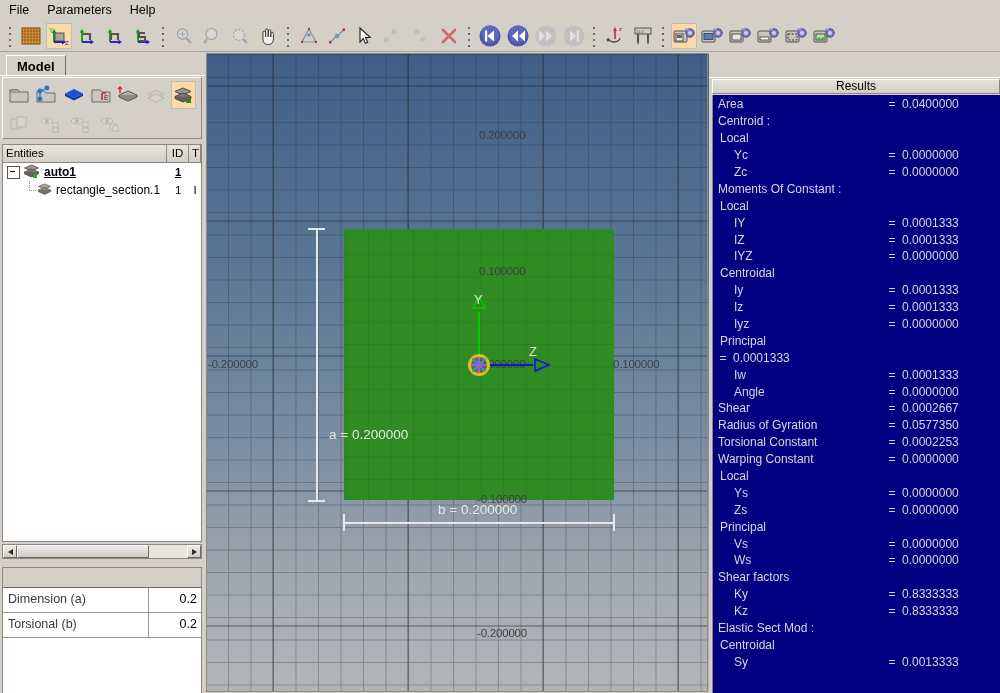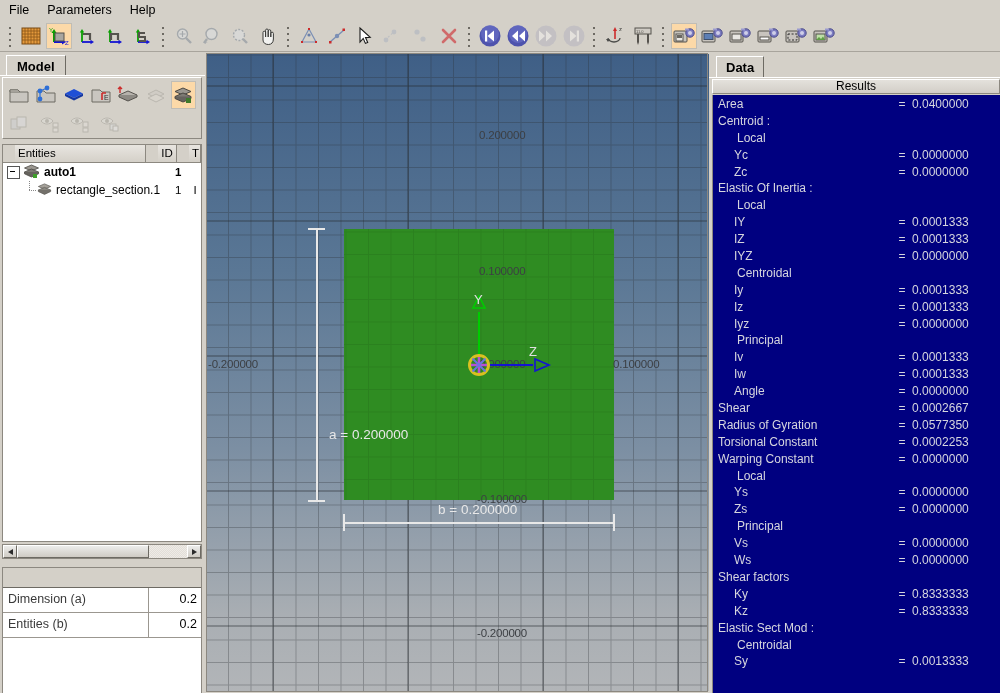--- a/index.html
+++ b/index.html
@@ -42,32 +42,32 @@
   .mrow{display:flex;align-items:center;height:29px;}
   .mbtn{width:28px;height:28px;display:flex;align-items:center;justify-content:center;margin-right:2px;
     border:1px solid transparent;box-sizing:border-box;}
   .mbtn.sel{background:#fcd9a8;border:1px solid #c0bdb5;}
   .mbtn.dis{opacity:.35;}
 
   .entwrap{position:absolute;left:2px;top:92px;width:200px;height:398px;
     border:1px solid #8c8880;background:#fff;box-sizing:border-box;}
   .enthdr{display:flex;height:17px;background:#d4d0c8;border-bottom:1px solid #8c8880;font-size:11.5px;}
   .enthdr > div{border-right:1px solid #8c8880;padding:1px 3px;box-sizing:border-box;line-height:15px;
-    background:linear-gradient(#e8e5e0,#d4d0c8);margin-left:12px;}
+    background:linear-gradient(#e8e5e0,#d4d0c8);}
   .eh-name{width:165px;}
   .eh-id{width:22px;text-align:center;}
   .eh-t{width:12px;}
   .treerow{display:flex;align-items:center;height:18px;font-size:12px;}
   .tr-name{width:165px;display:flex;align-items:center;overflow:hidden;white-space:nowrap;}
   .tr-id{width:22px;text-align:center;font-size:11.5px;}
   .tr-t{width:12px;text-align:center;font-size:11.5px;}
   .expander{width:11px;height:11px;border:1px solid #555;background:#fff;margin:0 3px 0 4px;
     position:relative;flex:0 0 auto;}
   .expander:before{content:"";position:absolute;left:2px;top:4px;width:5px;height:1px;background:#000;}
-  .bold{font-weight:bold;}
+  .bold{font-weight:bold;text-decoration:underline;}
   .dotline{width:14px;height:18px;position:relative;flex:0 0 auto;}
   .dotline:before{content:"";position:absolute;left:6px;top:0;width:1px;height:9px;
     background:repeating-linear-gradient(#888 0 1px,transparent 1px 2px);}
   .dotline:after{content:"";position:absolute;left:6px;top:9px;width:8px;height:1px;
     background:repeating-linear-gradient(to right,#888 0 1px,transparent 1px 2px);}
 
   .hscroll{position:absolute;height:15px;background:#d4d0c8;border:1px solid #8c8880;box-sizing:border-box;display:flex;}
   .sbtn{width:14px;height:13px;background:linear-gradient(#ececea,#cfcbc4);border:1px solid #fff;
     border-right-color:#6d6a63;border-bottom-color:#6d6a63;box-sizing:border-box;
     display:flex;align-items:center;justify-content:center;flex:0 0 auto;}
@@ -122,26 +122,26 @@
   .rtabstrip{position:relative;height:26px;}
   .rtab{position:absolute;left:7px;top:4px;height:22px;padding:0 9px;background:#d4d0c8;
     border:1px solid #fff;border-right-color:#6d6a63;border-bottom:none;
     font-weight:bold;font-size:13px;line-height:22px;box-sizing:border-box;}
   .rtabline{position:absolute;left:0;top:25px;width:291px;height:1px;background:#fff;}
   .reshdr{position:absolute;left:3px;top:27px;width:288px;height:15px;
     background:linear-gradient(#e4e1dc,#d2cec7);border:1px solid #fff;border-right-color:#8c8880;
     border-bottom-color:#8c8880;box-sizing:border-box;text-align:center;font-size:12px;line-height:13px;}
   .reslist{position:absolute;left:3px;top:43px;width:288px;height:650px;background:#000080;
     border-left:1px solid #8c8880;box-sizing:border-box;overflow:hidden;padding-top:1px;}
-  .resrow{height:16.9px;display:flex;color:#d6d6de;font-size:12px;line-height:16px;}
+  .resrow{height:16.9px;display:flex;align-items:center;color:#d6d6de;font-size:12px;line-height:16px;}
   .rlabel{flex:1;white-space:nowrap;overflow:hidden;}
   .req{width:20px;text-align:center;}
-  .rval{width:84px;text-align:left;padding-right:4px;}
+  .rval{width:84px;text-align:left;padding-right:14px;}
   .ind0{padding-left:5px;}
-  .ind1{padding-left:24px;}
+  .ind1{padding-left:7px;}
   .ind2{padding-left:21px;}
 </style>
 </head>
 <body>
 
 <div class="app">
 
   <div class="menubar">
     <div class="menuitem">File</div>
     <div class="menuitem">Parameters</div>
@@ -532,21 +532,21 @@
     <div class="paramwrap">
       <div class="phdr">
         <div class="ph-a">Parameter Definition</div>
         <div class="ph-b"></div>
       </div>
       <div class="prow">
         <div class="pcell-l">Dimension (a)</div>
         <div class="pcell-r">0.2</div>
       </div>
       <div class="prow">
-        <div class="pcell-l">Entities (b)</div>
+        <div class="pcell-l">Torsional (b)</div>
         <div class="pcell-r">0.2</div>
       </div>
     </div>
 
   </div>
 
   <div class="viewport">
     <div class="gridminor"></div>
     <div class="gridmajor"></div>
 
@@ -586,23 +586,20 @@
     <div class="dimlabel" style="left:122px;top:373px;">a = 0.200000</div>
 
     <div class="dimline" style="left:136px;top:468px;width:272px;height:1.6px;"></div>
     <div class="dimline" style="left:136px;top:460px;width:1.6px;height:17px;"></div>
     <div class="dimline" style="left:406px;top:460px;width:1.6px;height:17px;"></div>
     <div class="dimlabel" style="left:231px;top:448px;">b = 0.200000</div>
   </div>
   <div class="vpborder"></div>
 
   <div class="rightpanel">
-    <div class="rtabstrip">
-      <div class="rtab">Data</div>
-    </div>
     <div class="rtabline"></div>
 
     <div class="reshdr">Results</div>
 
     <div class="reslist" id="results-list">
         <div class="resrow">
           <div class="rlabel ind0">Area</div>
           <div class="req">=</div>
           <div class="rval">0.0400000</div>
         </div>
@@ -620,21 +617,21 @@
           <div class="rlabel ind2">Yc</div>
           <div class="req">=</div>
           <div class="rval">0.0000000</div>
         </div>
         <div class="resrow">
           <div class="rlabel ind2">Zc</div>
           <div class="req">=</div>
           <div class="rval">0.0000000</div>
         </div>
         <div class="resrow">
-          <div class="rlabel ind0">Elastic Of Inertia :</div>
+          <div class="rlabel ind0">Moments Of Constant :</div>
           <div class="req"></div>
           <div class="rval"></div>
         </div>
         <div class="resrow">
           <div class="rlabel ind1">Local</div>
           <div class="req"></div>
           <div class="rval"></div>
         </div>
         <div class="resrow">
           <div class="rlabel ind2">IY</div>
@@ -670,21 +667,20 @@
           <div class="rlabel ind2">Iyz</div>
           <div class="req">=</div>
           <div class="rval">0.0000000</div>
         </div>
         <div class="resrow">
           <div class="rlabel ind1">Principal</div>
           <div class="req"></div>
           <div class="rval"></div>
         </div>
         <div class="resrow">
-          <div class="rlabel ind2">Iv</div>
           <div class="req">=</div>
           <div class="rval">0.0001333</div>
         </div>
         <div class="resrow">
           <div class="rlabel ind2">Iw</div>
           <div class="req">=</div>
           <div class="rval">0.0001333</div>
         </div>
         <div class="resrow">
           <div class="rlabel ind2">Angle</div>

